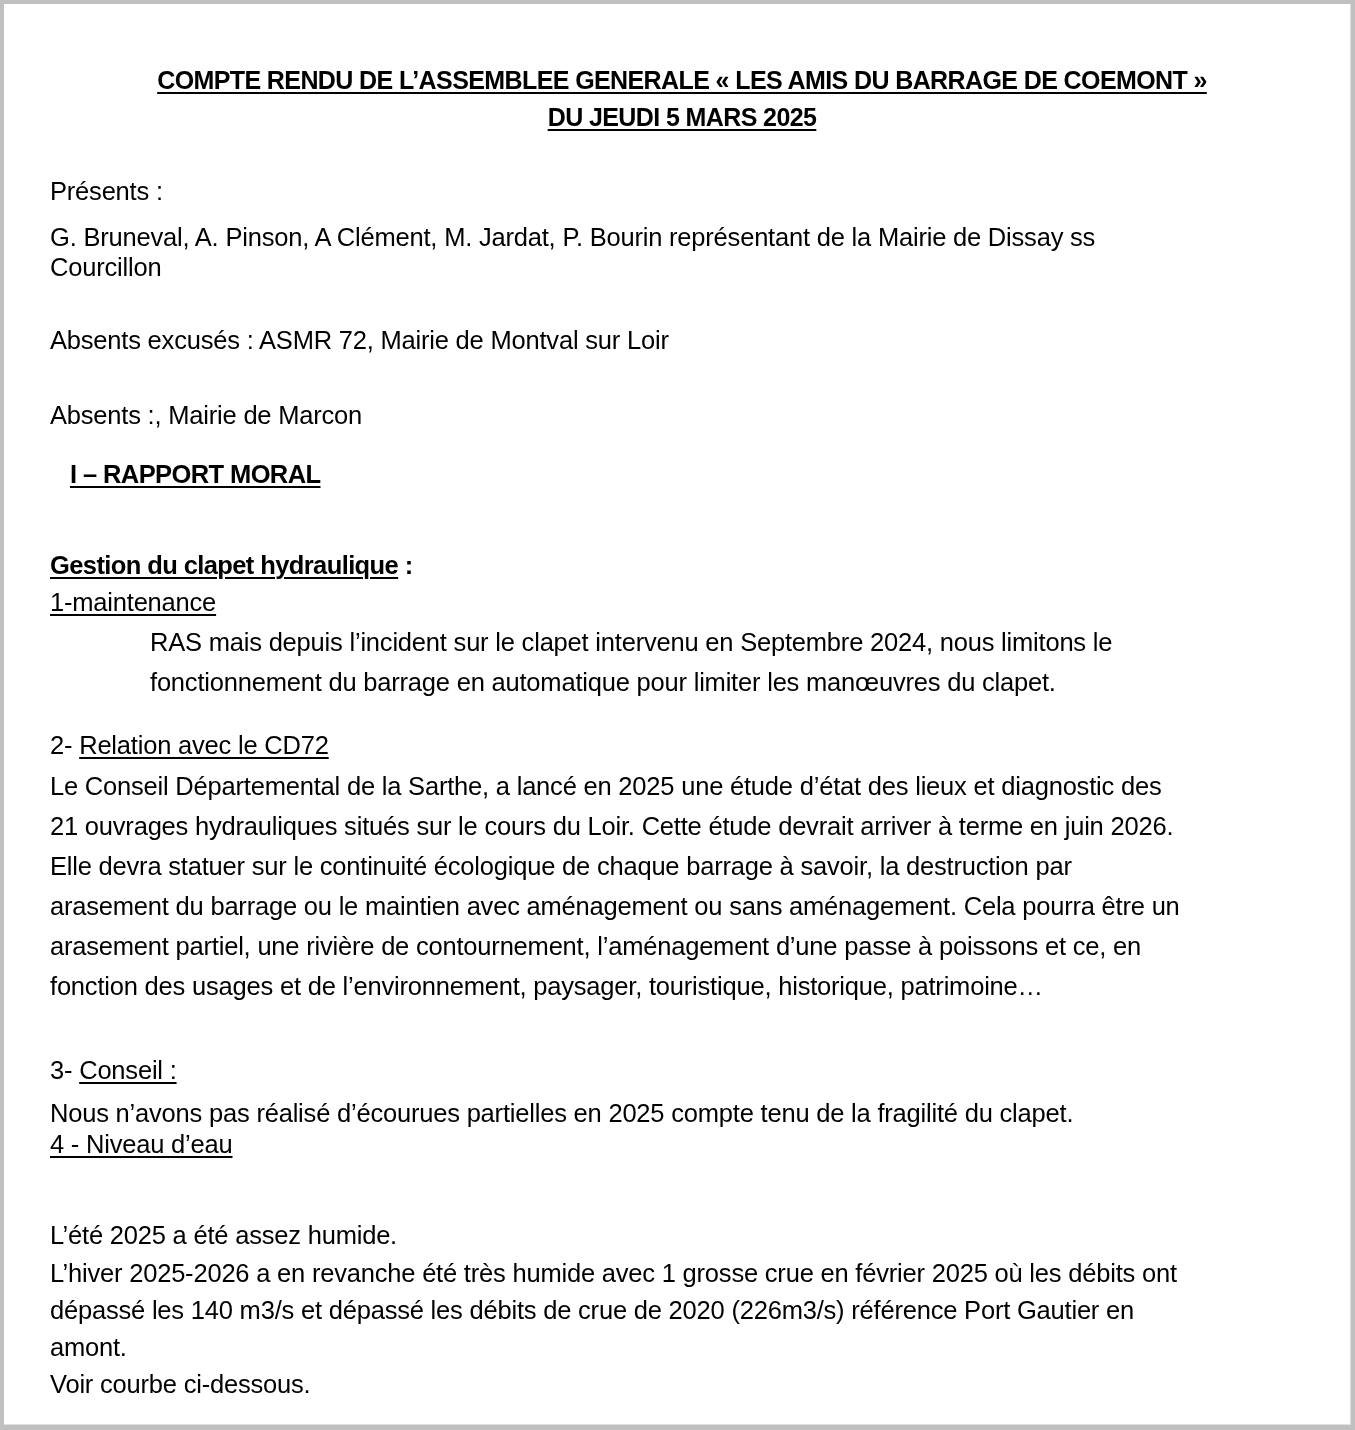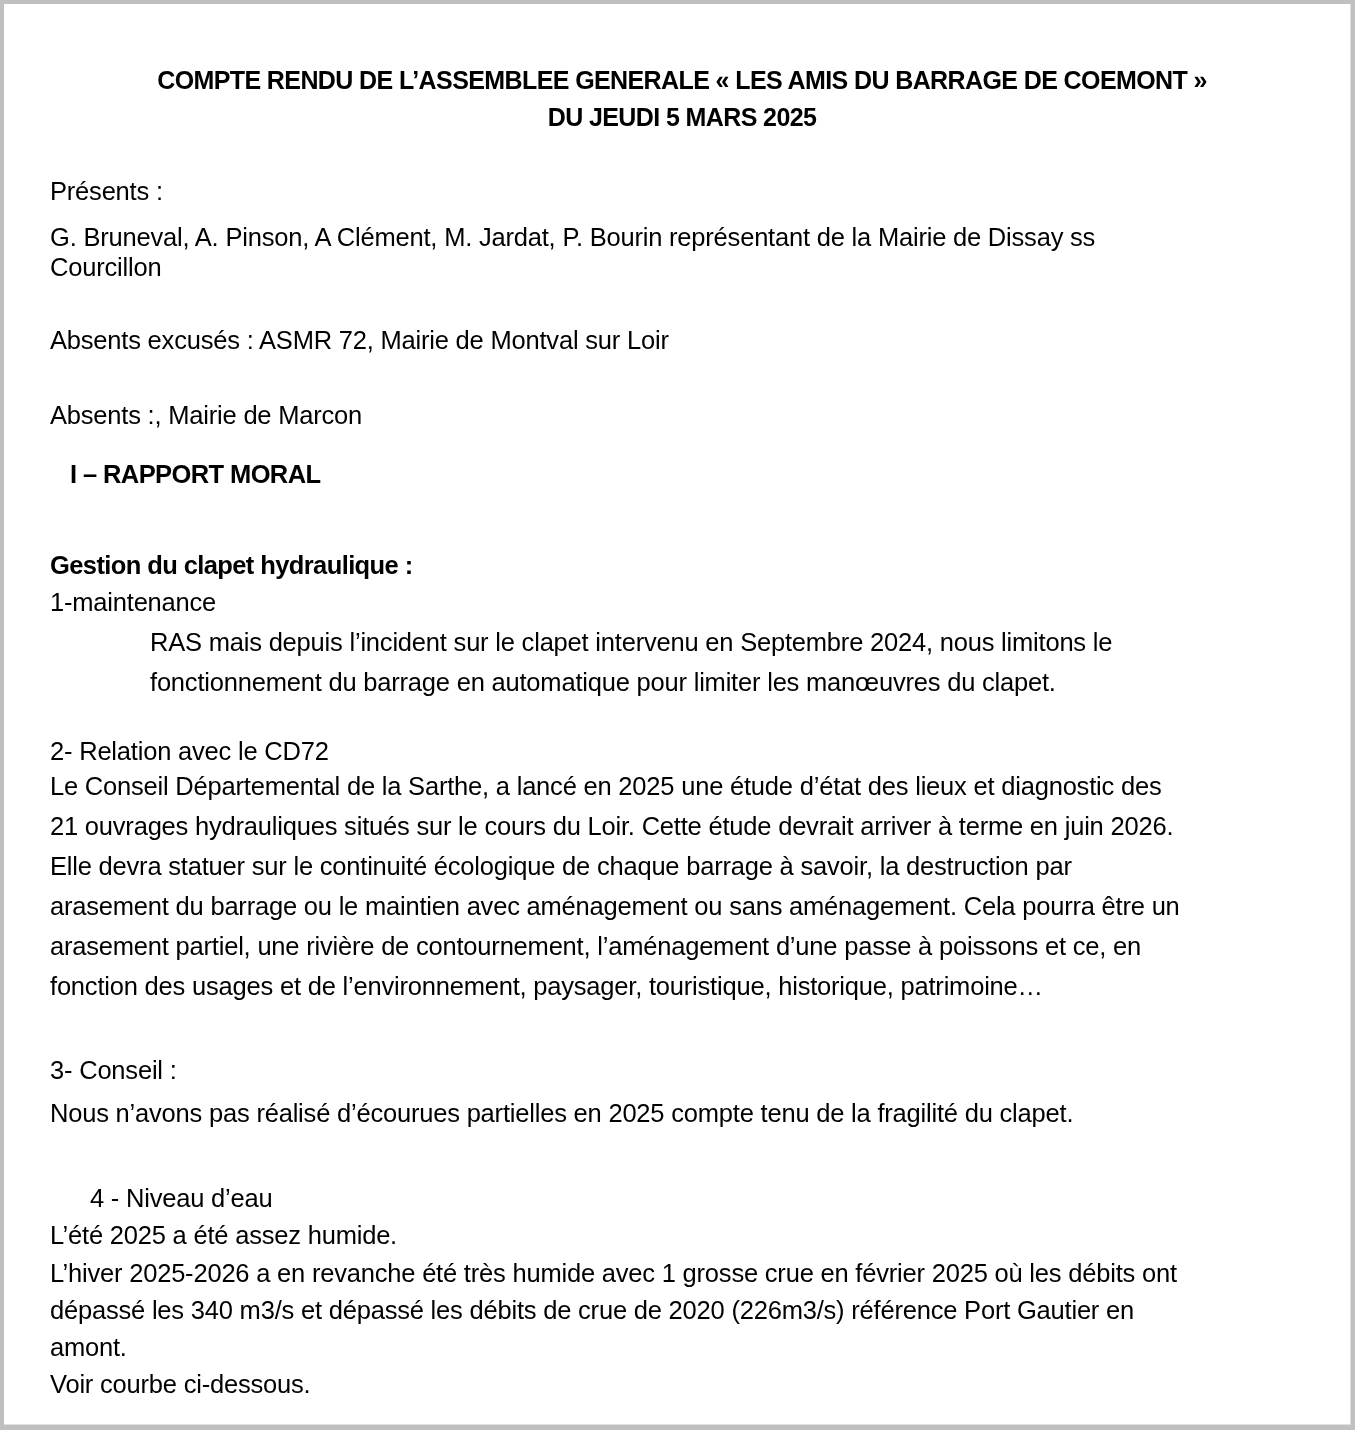--- a/index.html
+++ b/index.html
@@ -43,21 +43,21 @@
       position: absolute;
       left: 0;
       width: 1264px;
       text-align: center;
       font-weight: bold;
       font-size: 25px;
       letter-spacing: -0.6px;
       line-height: 34px;
       white-space: nowrap;
     }
-    .u { text-underline-offset: 3px; text-decoration-thickness: 2px; }
+    .u { text-decoration: underline; text-underline-offset: 3px; text-decoration-thickness: 2px; }
     .b-head { font-weight: bold; letter-spacing: -0.6px; }
     .indent { left: 100px; }
   </style>
 </head>
 <body>
 
 <div class="page">
   <div class="content">
 
     <div class="title" style="top:59px;">
@@ -82,38 +82,38 @@
     <div class="line b-head" style="top:544px;">
       <span class="u">Gestion du clapet hydraulique</span><span> :</span>
     </div>
 
     <div class="line" style="top:581px;">
       <span class="u">1-maintenance</span>
     </div>
     <div class="line indent" style="top:621px;">RAS mais depuis l’incident sur le clapet intervenu en Septembre 2024, nous limitons le</div>
     <div class="line indent" style="top:661px;">fonctionnement du barrage en automatique pour limiter les manœuvres du clapet.</div>
 
-    <div class="line" style="top:724px;margin-top:6px;">
+    <div class="line" style="top:724px;">
       <span>2- </span><span class="u">Relation avec le CD72</span>
     </div>
     <div class="line" style="top:765px;">Le Conseil Départemental de la Sarthe, a lancé en 2025 une étude d’état des lieux et diagnostic des</div>
     <div class="line" style="top:805px;">21 ouvrages hydrauliques situés sur le cours du Loir. Cette étude devrait arriver à terme en juin 2026.</div>
     <div class="line" style="top:845px;">Elle devra statuer sur le continuité écologique de chaque barrage à savoir, la destruction par</div>
     <div class="line" style="top:885px;">arasement du barrage ou le maintien avec aménagement ou sans aménagement. Cela pourra être un</div>
     <div class="line" style="top:925px;">arasement partiel, une rivière de contournement, l’aménagement d’une passe à poissons et ce, en</div>
     <div class="line" style="top:965px;">fonction des usages et de l’environnement, paysager, touristique, historique, patrimoine…</div>
 
     <div class="line" style="top:1049px;">
       <span>3- </span><span class="u">Conseil :</span>
     </div>
     <div class="line" style="top:1092px;">Nous n’avons pas réalisé d’écourues partielles en 2025 compte tenu de la fragilité du clapet.</div>
 
-    <div class="line" style="top:1177px;margin-left:40px;">
+    <div class="line" style="top:1123px;">
       <span class="u">4 - Niveau d’eau</span>
     </div>
     <div class="line" style="top:1214px;">L’été 2025 a été assez humide.</div>
     <div class="line" style="top:1252px;">L’hiver 2025-2026 a en revanche été très humide avec 1 grosse crue en février 2025 où les débits ont</div>
-    <div class="line" style="top:1289px;">dépassé les 340 m3/s et dépassé les débits de crue de 2020 (226m3/s) référence Port Gautier en</div>
+    <div class="line" style="top:1289px;">dépassé les 140 m3/s et dépassé les débits de crue de 2020 (226m3/s) référence Port Gautier en</div>
     <div class="line" style="top:1326px;">amont.</div>
     <div class="line" style="top:1363px;">Voir courbe ci-dessous.</div>
 
   </div>
 </div>
 
 </body></html>

